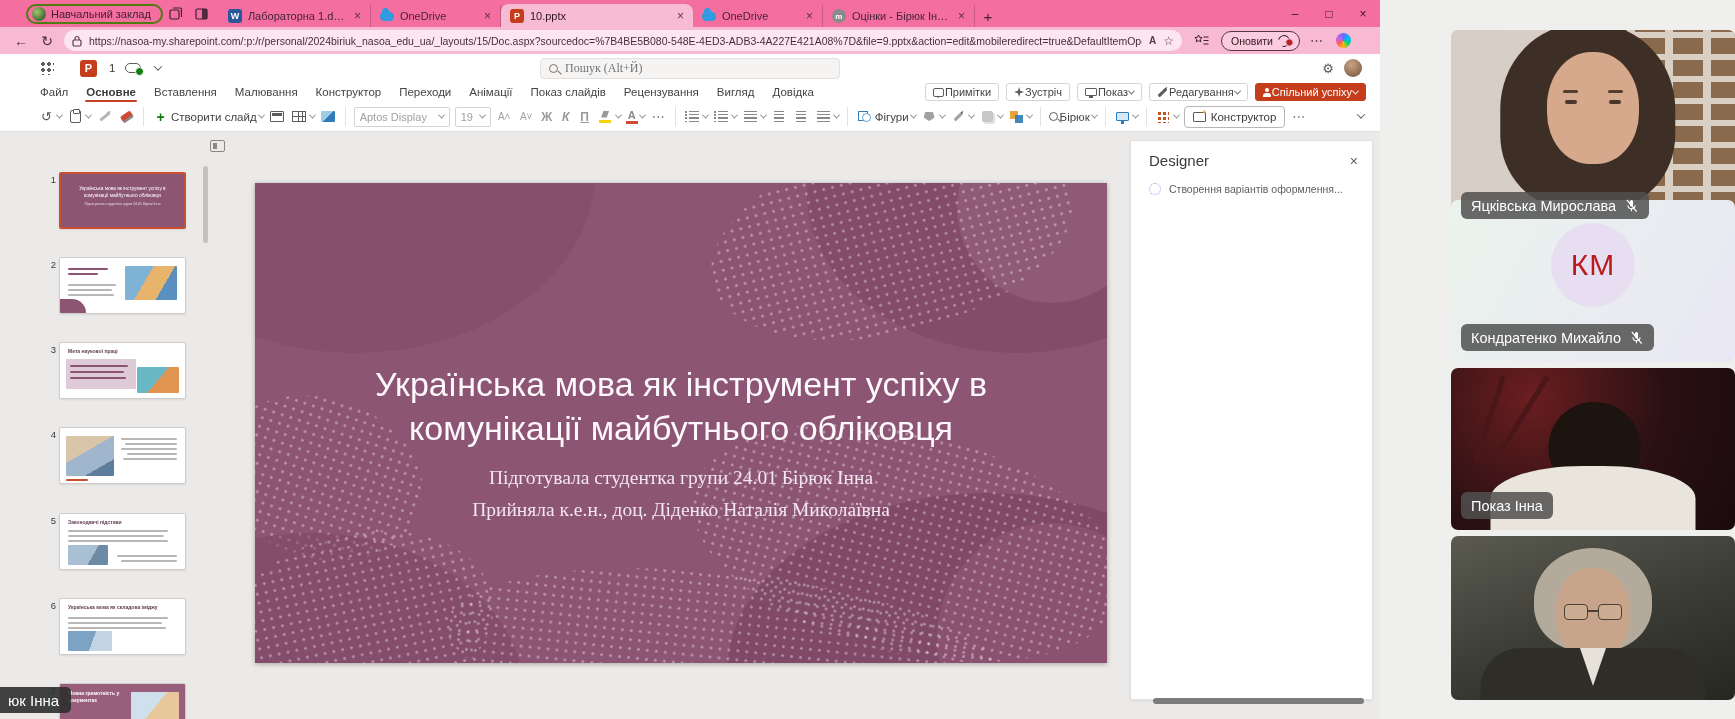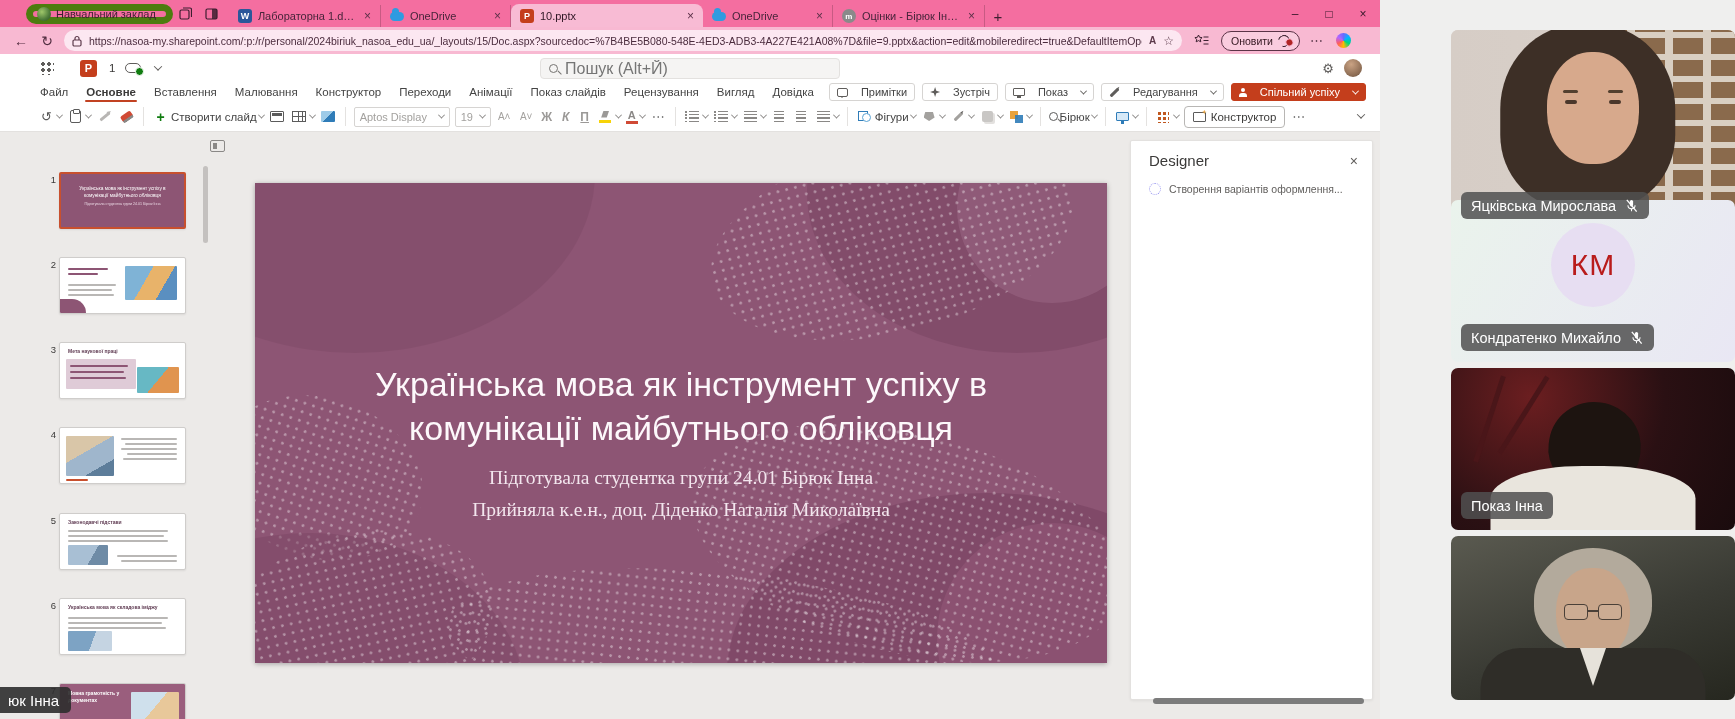--- a/index.html
+++ b/index.html
@@ -1,21 +1,21 @@
 <!DOCTYPE html>
 <html><head>
 <meta charset="utf-8">
 <style>
 *{margin:0;padding:0;box-sizing:border-box}
 body{font-family:"Liberation Sans",sans-serif;background:#ddd}
 .screen{position:relative;width:1735px;height:719px;overflow:hidden;background:#efefee}
 
 .browser{position:absolute;left:0;top:0;width:1380px;height:719px;background:#fff}
 .titlebar{position:absolute;left:0;top:0;width:100%;height:27px;background:#f46ea0;display:flex;align-items:center}
-.profile-chip{display:flex;align-items:center;gap:5px;height:20px;margin-left:26px;padding:0 10px 0 4px;border:7px solid #4d7c0f;border-radius:11px;color:#3c1f30;font-size:11px;cursor:pointer}
+.profile-chip{display:flex;align-items:center;gap:5px;height:20px;margin-left:26px;padding:0 10px 0 4px;border:2px solid #4d7c0f;border-radius:11px;color:#3c1f30;font-size:11px;cursor:pointer}
 .pav{width:14px;height:14px;border-radius:50%;background:radial-gradient(circle at 35% 35%,#9fc76a,#4c7a3a 60%,#2e4f24)}
 .tbic{width:26px;height:20px;display:flex;align-items:center;justify-content:center;color:#3c1f30}
 .tabs{display:flex;align-items:flex-end;height:100%;margin-left:4px}
 .tab{position:relative;display:flex;align-items:center;gap:6px;height:22px;padding:0 6px 0 9px;font-size:11px;color:#47243a;border-right:1px solid rgba(0,0,0,.18)}
 .tab .tt{white-space:nowrap;overflow:hidden;text-overflow:ellipsis;flex:1}
 .tab.active{background:#f8bbd4;border-radius:8px 8px 0 0;height:23px;border-right:none;color:#2e1624}
 .tab .x{font-size:12px;color:#5c3149;padding:0 3px;cursor:pointer}
 .fav{width:14px;height:14px;border-radius:3px;display:flex;align-items:center;justify-content:center;font-size:9px;font-weight:bold;color:#fff;flex:none}
 .fav.word{background:#2b579a}
 .fav.ppt{background:#c43e1c}
@@ -43,33 +43,33 @@
 
 .oheader{position:absolute;left:0;top:54px;width:100%;height:28px;background:#fff;display:flex;align-items:center}
 .waffle{width:14px;height:14px;margin-left:40px;background-image:radial-gradient(#5f5d5b 1.6px,transparent 1.9px);background-size:6px 6px;background-position:0 0;cursor:pointer}
 .pptlogo{width:17px;height:17px;margin-left:26px;background:#c43e1c;border-radius:3px;color:#fff;font-size:11px;font-weight:bold;display:flex;align-items:center;justify-content:center;position:relative;cursor:pointer}
 .doctitle{margin-left:12px;font-size:11.5px;color:#3b3a39}
 .cloudok{position:relative;width:16px;height:10px;margin-left:10px;border:1.3px solid #5f5d5b;border-radius:6px}
 .cloudok:after{content:"";position:absolute;right:-4px;bottom:-4px;width:7px;height:7px;border-radius:50%;background:#107c10;border:1px solid #fff}
 .chv{display:inline-block;width:6px;height:6px;border-right:1.3px solid #605e5c;border-bottom:1.3px solid #605e5c;transform:rotate(45deg) translate(-1px,-1px)}
 .hchv{margin-left:14px}
 .searchpill{position:absolute;left:540px;top:4px;width:300px;height:21px;background:#f5f4f3;border:1px solid #e3e1df;border-radius:4px;display:flex;align-items:center;padding:0 8px;gap:7px}
-.searchpill input{border:none;background:transparent;outline:none;font-size:16px;color:#605e5c;width:100%;font-family:Liberation Sans, sans-serif}
+.searchpill input{border:none;background:transparent;outline:none;font-size:12px;color:#605e5c;width:100%;font-family:Liberation Serif, serif}
 .mag{position:relative;width:9px;height:9px;border:1.4px solid #767472;border-radius:50%;flex:none}
 .mag:after{content:"";position:absolute;left:7px;top:7px;width:5px;height:1.4px;background:#767472;transform:rotate(45deg)}
 .gear{position:absolute;right:46px;top:7px;font-size:13px;color:#5f5d5b;cursor:pointer}
 .useravatar{position:absolute;right:18px;top:5px;width:18px;height:18px;border-radius:50%;background:radial-gradient(circle at 40% 30%,#caa384,#8a6a52 70%,#5c4434);cursor:pointer}
 
 .rtabs{position:absolute;left:0;top:82px;width:100%;height:20px;background:#fff;display:flex;align-items:center}
 .rtab{position:relative;padding:0 9px;font-size:11.5px;color:#444;height:100%;display:flex;align-items:center;cursor:pointer;white-space:nowrap}
 .rtab:first-child{margin-left:31px}
 .rtab.active{font-weight:bold;color:#3b3a39}
 .rtab.active:after{content:"";position:absolute;left:8px;right:8px;bottom:0;height:2.5px;border-radius:2px;background:#c24222}
 .rright{position:absolute;right:14px;top:0;height:20px;display:flex;align-items:center;gap:7px}
-.rbtn{display:flex;align-items:center;gap:13px;height:18px;padding:0 7px;border:1px solid #d6d4d2;border-radius:3px;background:#fff;font-size:11px;color:#444;cursor:pointer;white-space:nowrap}
+.rbtn{display:flex;align-items:center;gap:1px;height:18px;padding:0 7px;border:1px solid #d6d4d2;border-radius:3px;background:#fff;font-size:11px;color:#444;cursor:pointer;white-space:nowrap}
 .rbtn.share{background:#c43e1c;border-color:#c43e1c;color:#fff}
 .rbtn .chv{width:5px;height:5px}
 .rbtn.share .chv{border-color:#fff}
 .bubble{width:11px;height:9px;border:1.2px solid #5f5d5b;border-radius:2px;position:relative}
 .bubble:after{content:"";position:absolute;left:2px;bottom:-4px;border:2.5px solid transparent;border-top-color:#5f5d5b}
 .sparkle{width:10px;height:10px;background:#5f5d5b;clip-path:polygon(50% 0,62% 38%,100% 50%,62% 62%,50% 100%,38% 62%,0 50%,38% 38%)}
 .screenico{width:12px;height:8px;border:1.2px solid #5f5d5b;border-radius:1px;position:relative}
 .screenico:after{content:"";position:absolute;left:3px;bottom:-3px;width:4px;height:2px;background:#5f5d5b}
 .pencil{width:11px;height:3px;background:#5f5d5b;transform:rotate(-45deg);border-radius:1px;position:relative}
 .pencil:after{content:"";position:absolute;right:-3px;top:0;border:1.5px solid transparent;border-left:3px solid #5f5d5b}

